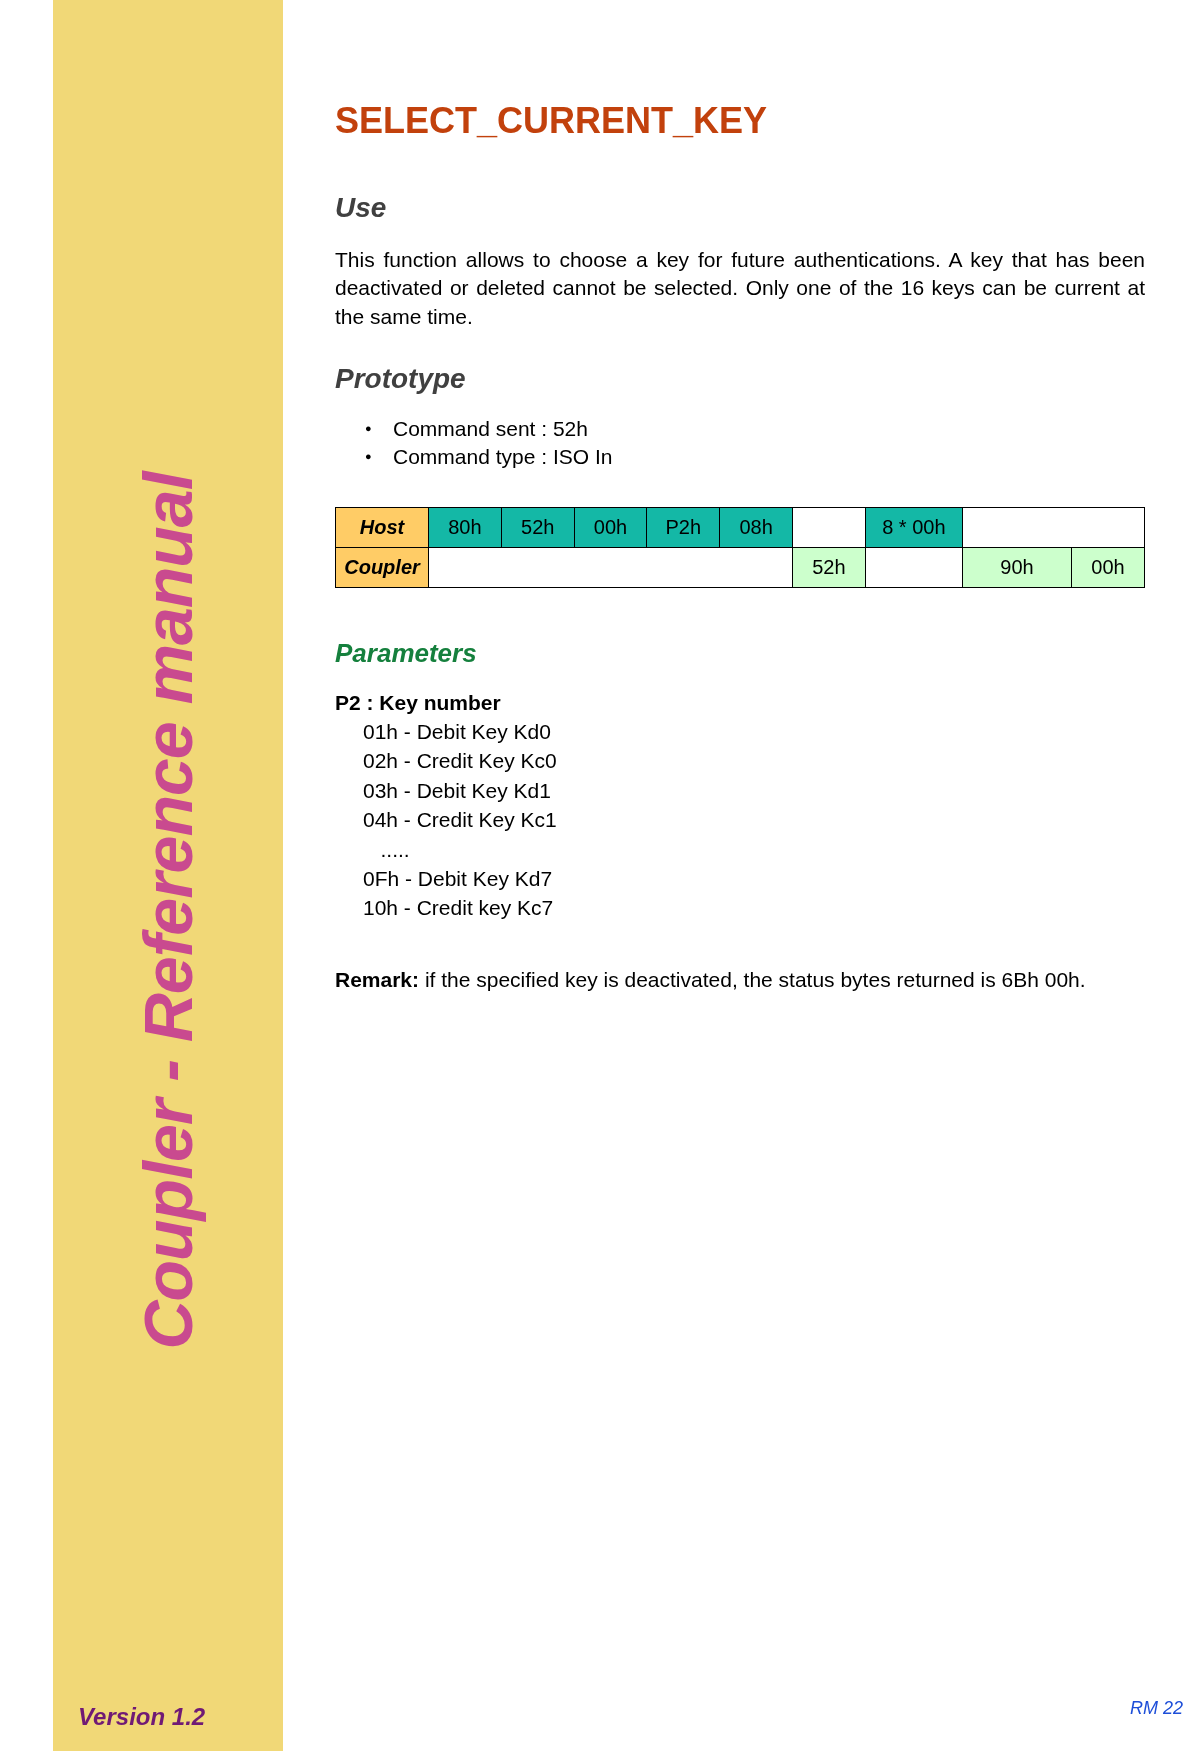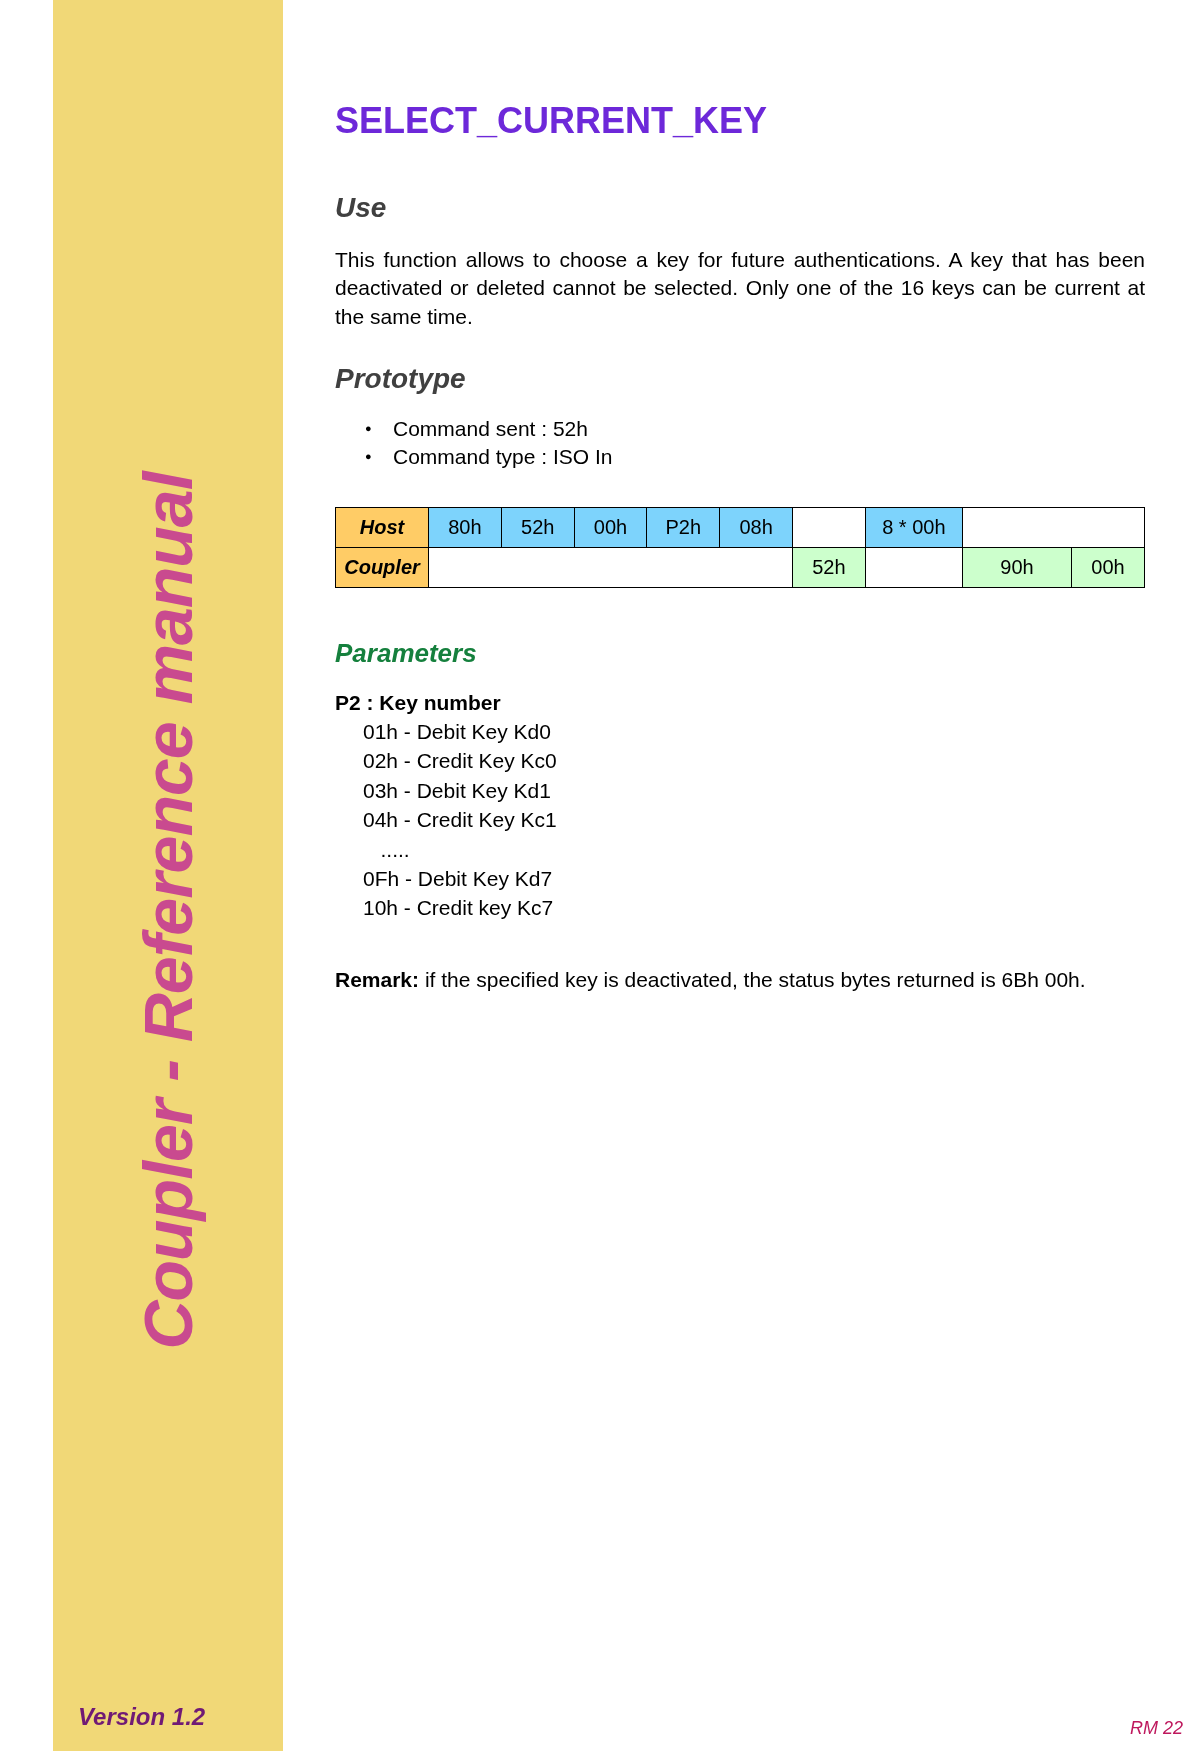--- a/index.html
+++ b/index.html
@@ -43,21 +43,21 @@
     }
     .content {
       position: absolute;
       left: 335px;
       top: 100px;
       width: 810px;
     }
     h1 {
       font-size: 36px;
       font-weight: bold;
-      color: #6d28d9;
+      color: #c2410c;
       margin-bottom: 50px;
     }
     h2 {
       font-size: 28px;
       font-weight: bold;
       font-style: italic;
       color: #404040;
       margin-bottom: 22px;
     }
     h3 {
@@ -98,44 +98,44 @@
       margin-bottom: 50px;
     }
     table.proto td {
       border: 1px solid #000;
       text-align: center;
       padding: 0 4px;
       font-size: 20px;
       height: 40px;
     }
     .orange-cell { background: #ffcc66; font-weight: bold; font-style: italic; }
-    .blue-cell { background: #7dd3fc; }
+    .blue-cell { background: #14b8a6; }
     .green-cell { background: #ccffcc; }
     .param-title {
       font-size: 21px;
       font-weight: bold;
       margin-bottom: 2px;
     }
     .param-list {
       font-size: 21px;
       padding-left: 28px;
       line-height: 1.4;
       margin-bottom: 45px;
     }
     .remark {
       font-size: 21px;
     }
     .remark b { font-weight: bold; }
     .page-footer {
       position: absolute;
       right: 2px;
-      bottom: 12px;
+      bottom: 32px;
       font-size: 18px;
       font-style: italic;
-      color: #be185d;
+      color: #1d4ed8;
     }
   </style>
 </head>
 <body>
 
 <div class="sidebar">
   <div class="sidebar-title">Coupler - Reference manual</div>
   <div class="version">Version 1.2</div>
 </div>
 

